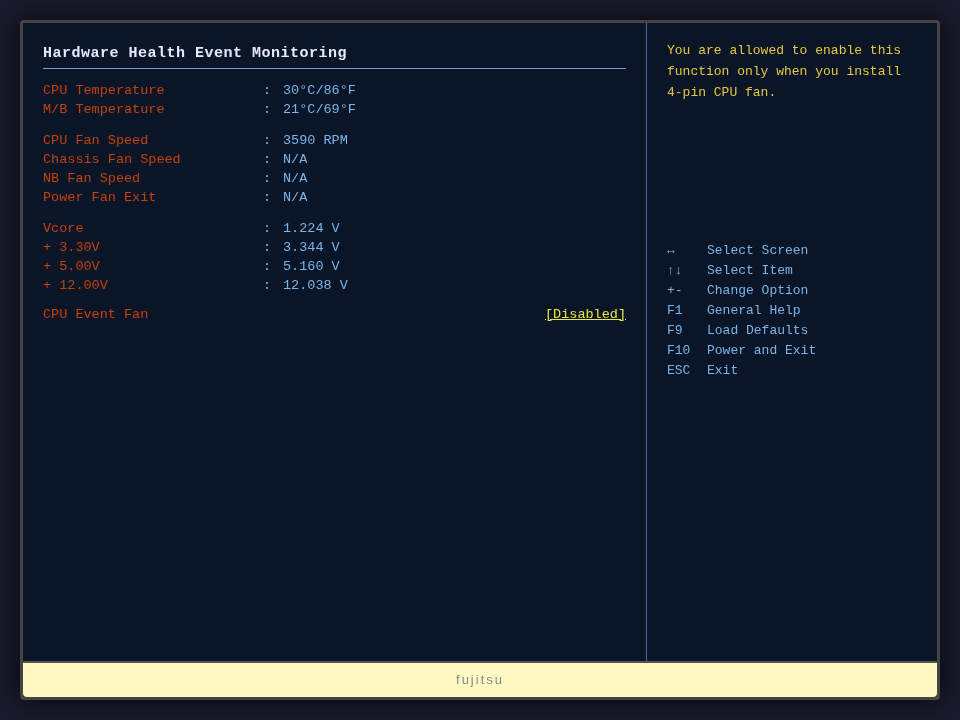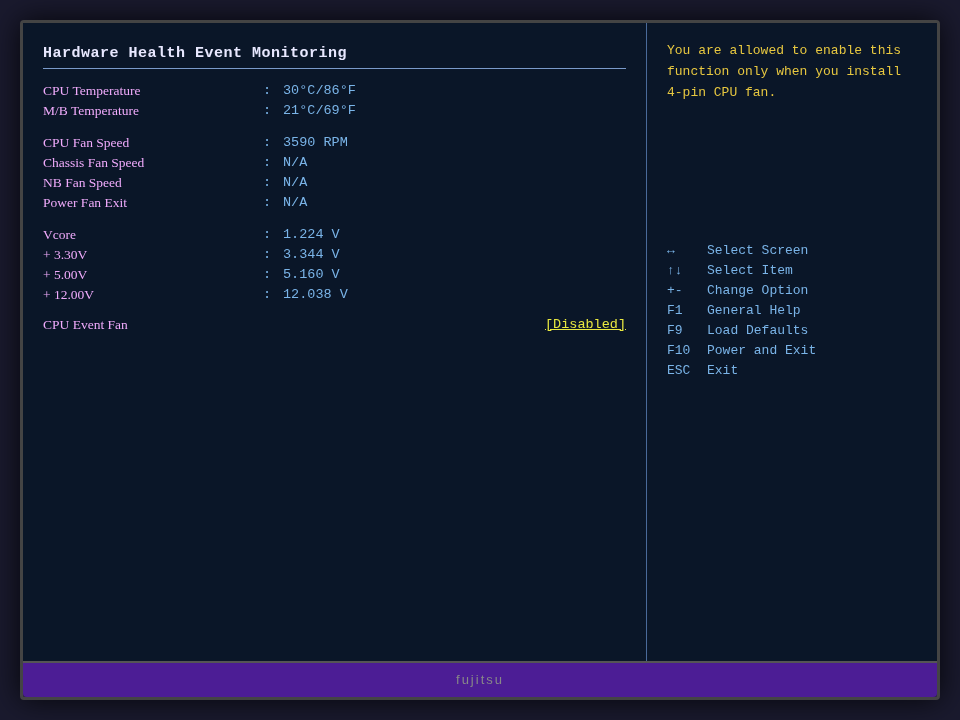--- a/index.html
+++ b/index.html
@@ -68,22 +68,21 @@
 
     .info-row {
       display: flex;
       margin-bottom: 4px;
       color: #7ab4e8;
       font-size: 13.5px;
     }
 
     .info-label {
       width: 220px;
-      color: #f0abfc;
-      font-family: Liberation Serif, serif;
+      color: #c2410c;
     }
 
     .info-colon {
       width: 20px;
       color: #7ab4e8;
     }
 
     .info-value {
       color: #7ab4e8;
     }
@@ -126,21 +125,21 @@
     .bios-footer {
       background: #1a4a9a;
       padding: 7px 20px;
       text-align: center;
       color: #c8d8f8;
       font-size: 13px;
       border-top: 1px solid #4a6a9a;
     }
 
     .monitor-bezel-bottom {
-      background: #4c1d95;
+      background: #fef9c3;
       padding: 8px;
       text-align: center;
       border-top: 2px solid #555;
       border-radius: 0 0 4px 4px;
     }
 
     .brand-text {
       color: #888;
       font-size: 13px;
       font-family: Arial, sans-serif;

